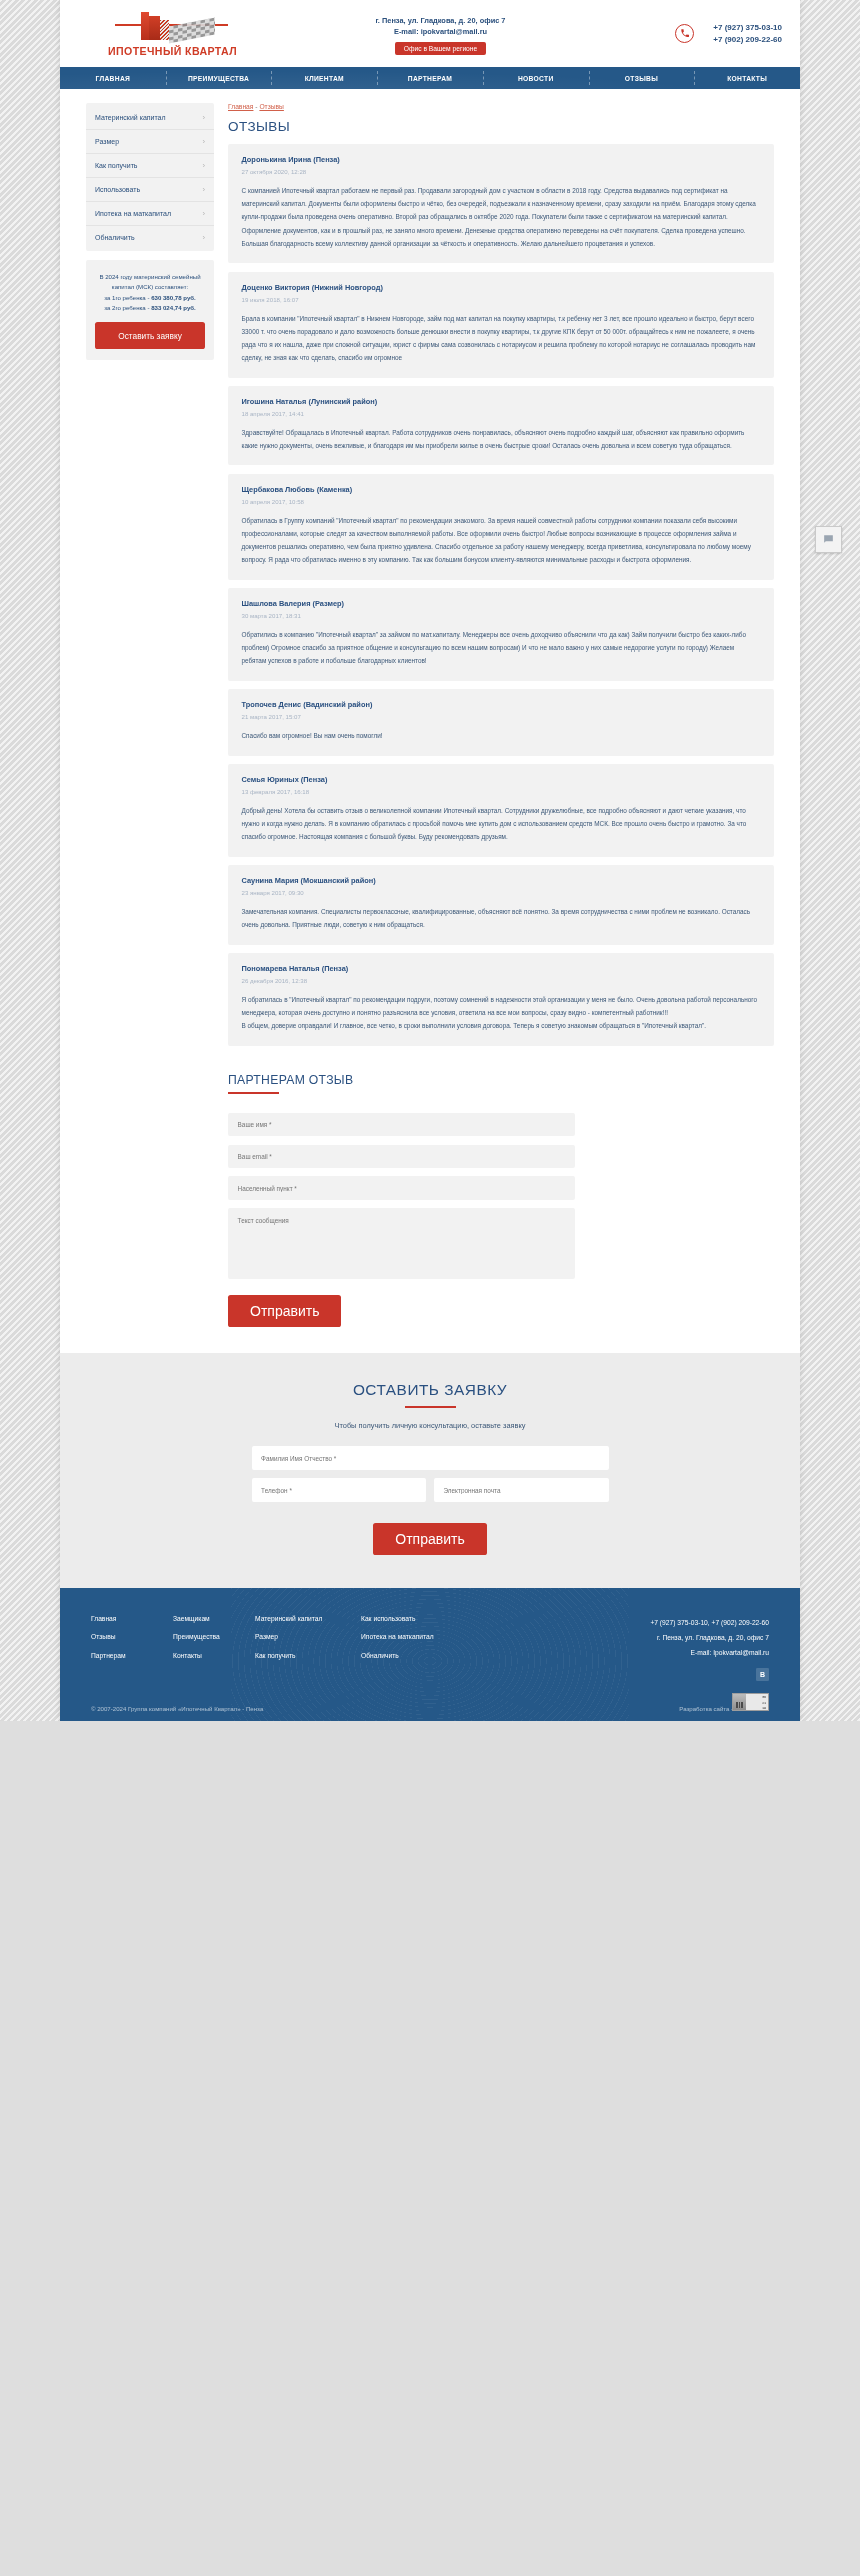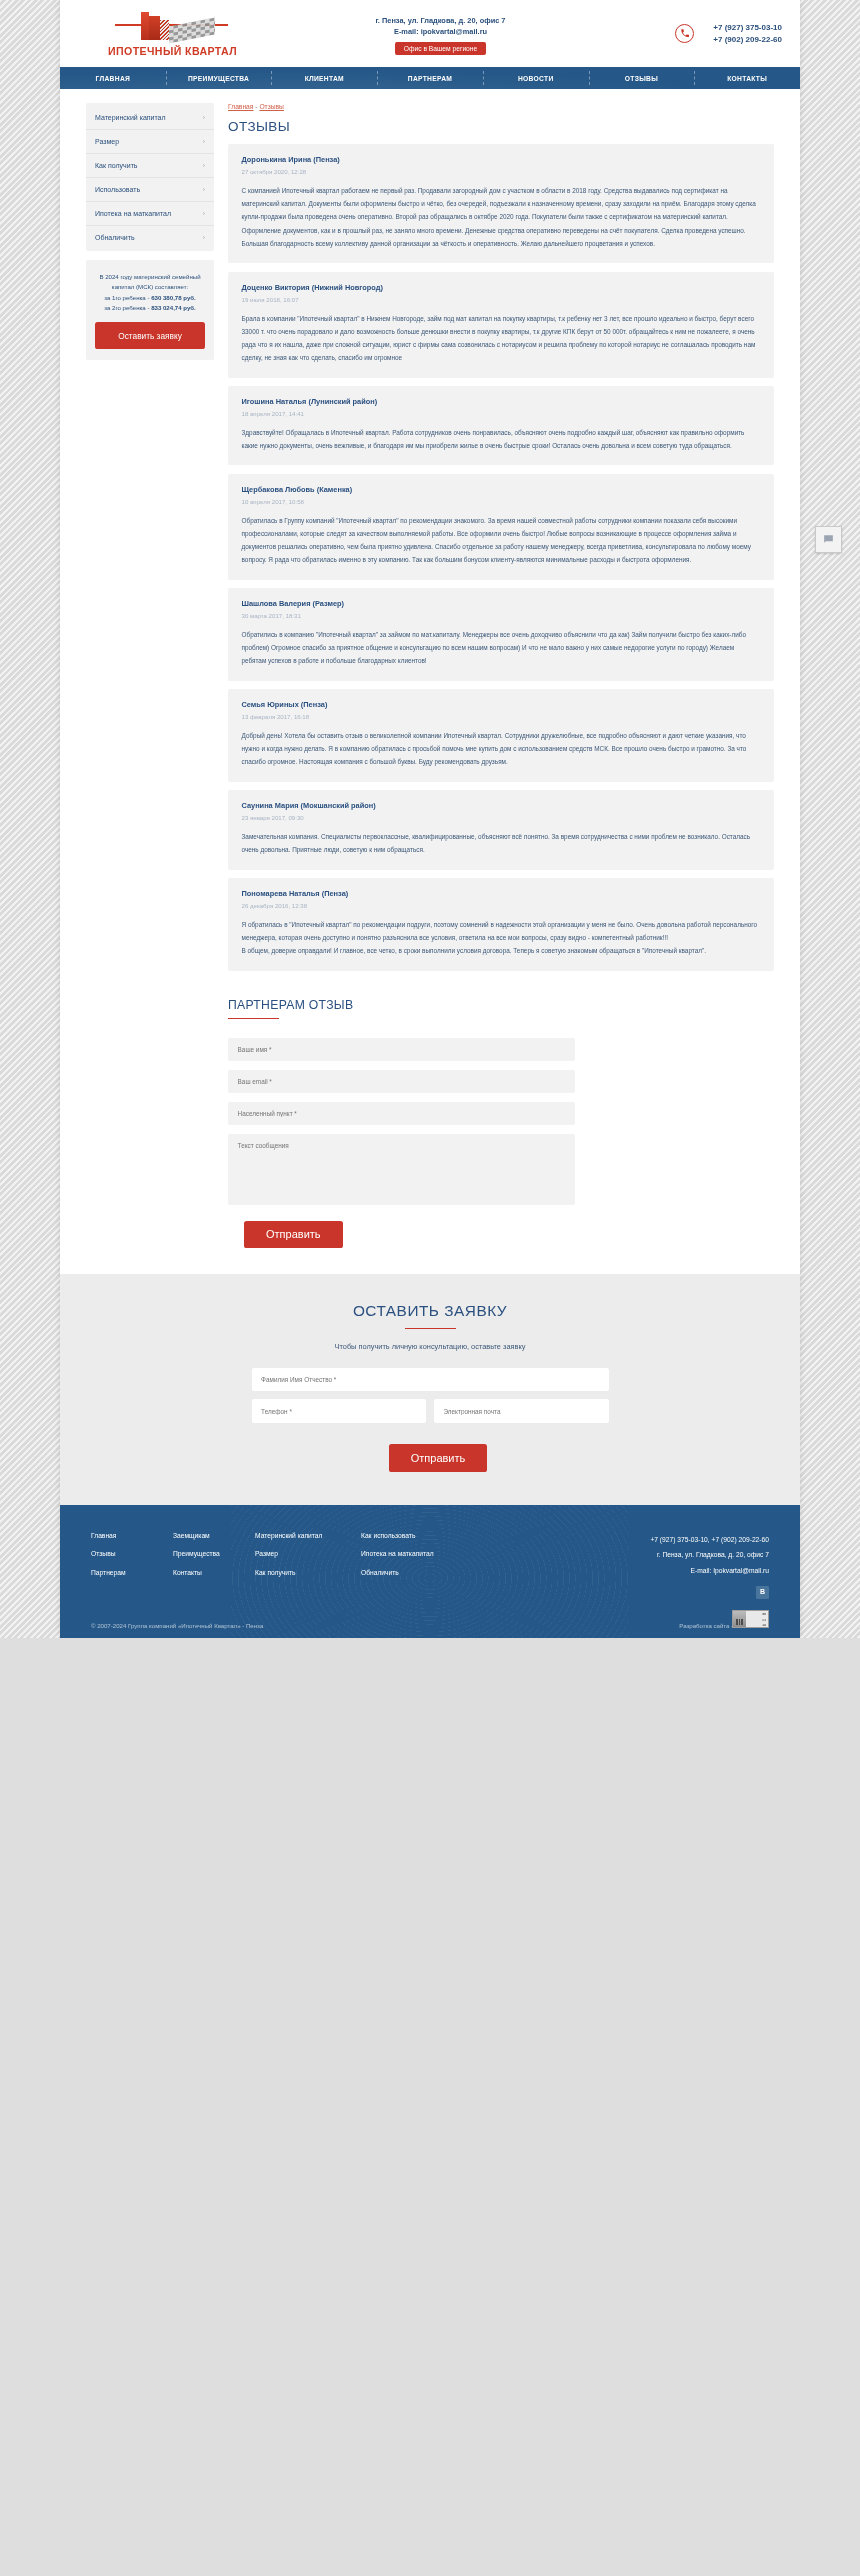--- a/index.html
+++ b/index.html
@@ -94,22 +94,22 @@
 
   
   h2.sec-title { font-size: 12.2px; color: #2a5080; font-weight: 400; letter-spacing: 0.3px;
                  margin: 27px 0 0 0; }
   .red-rule { width: 51px; height: 1.3px; background: #c9352a; margin: 5.8px 0 19px; }
   .fld { display: block; width: 347px; background: #f2f2f2; border: none; border-radius: 1.9px;
          padding: 8.3px 9.6px; font-size: 6.4px; color: #8d97a4; font-family: inherit;
          margin-bottom: 8.3px; }
   textarea.fld { height: 71px; resize: none; }
   .send-btn { background: #c9352a; color: #fff; border: none; border-radius: 2.6px;
-              padding: 7.7px 22px; font-size: 11px; font-family: inherit; cursor: pointer;
-              margin-top: 7.7px; margin-left: 16px; }
+              padding: 7.7px 22px; font-size: 14px; font-family: inherit; cursor: pointer;
+              margin-top: 7.7px; }
 
   
   .cta { background: #ececec; padding: 28px 0 33px; text-align: center; }
   .cta h2 { font-size: 15.4px; color: #2a5080; font-weight: 400; letter-spacing: 0.5px; }
   .cta .red-rule { margin: 7.7px auto 13px; }
   .cta .sub { font-size: 7.4px; color: #3c5878; margin-bottom: 16.7px; }
   .cta-form { width: 357px; margin: 0 auto; }
   .cta-form .fld { width: 100%; background: #fff; }
   .cta-row { display: flex; gap: 7.7px; }
   .cta-row .fld { width: 50%; }
@@ -262,20 +262,25 @@
             <div class="rv-name">Щербакова Любовь (Каменка)</div>
             <div class="rv-date">10 апреля 2017, 10:58</div>
             <div class="rv-text">Обратилась в Группу компаний "Ипотечный квартал" по рекомендации знакомого. За время нашей совместной работы сотрудники компании показали себя высокими профессионалами, которые следят за качеством выполняемой работы. Все оформили очень быстро! Любые вопросы возникающие в процессе оформления займа и документов решались оперативно, чем была приятно удивлена. Спасибо отдельное за работу нашему менеджеру, всегда приветлива, консультировала по любому моему вопросу. Я рада что обратилась именно в эту компанию. Так как большим бонусом клиенту-являются минимальные расходы и быстрота оформления.</div>
           </div>
           <div class="review">
             <div class="rv-name">Шашлова Валерия (Размер)</div>
             <div class="rv-date">30 марта 2017, 18:31</div>
             <div class="rv-text">Обратились в компанию "Ипотечный квартал" за займом по мат.капиталу. Менеджеры все очень доходчиво объяснили что да как) Займ получили быстро без каких-либо проблем) Огромное спасибо за приятное общение и консультацию по всем нашим вопросам) И что не мало важно у них самые недорогие услуги по городу) Желаем ребятам успехов в работе и побольше благодарных клиентов!</div>
           </div>
           <div class="review">
+            <div class="rv-name">Тропочев Денис (Вадинский район)</div>
+            <div class="rv-date">21 марта 2017, 15:07</div>
+            <div class="rv-text">Спасибо вам огромное! Вы нам очень помогли!</div>
+          </div>
+          <div class="review">
             <div class="rv-name">Семья Юриных (Пенза)</div>
             <div class="rv-date">13 февраля 2017, 16:18</div>
             <div class="rv-text">Добрый день! Хотела бы оставить отзыв о великолепной компании Ипотечный квартал. Сотрудники дружелюбные, все подробно объясняют и дают четкие указания, что нужно и когда нужно делать. Я в компанию обратилась с просьбой помочь мне купить дом с использованием средств МСК. Все прошло очень быстро и грамотно. За что спасибо огромное. Настоящая компания с большой буквы. Буду рекомендовать друзьям.</div>
           </div>
           <div class="review">
             <div class="rv-name">Саунина Мария (Мокшанский район)</div>
             <div class="rv-date">23 января 2017, 09:30</div>
             <div class="rv-text">Замечательная компания. Специалисты первоклассные, квалифицированные, объясняют всё понятно. За время сотрудничества с ними проблем не возникало. Осталась очень довольна. Приятные люди, советую к ним обращаться.</div>
           </div>
           <div class="review">

